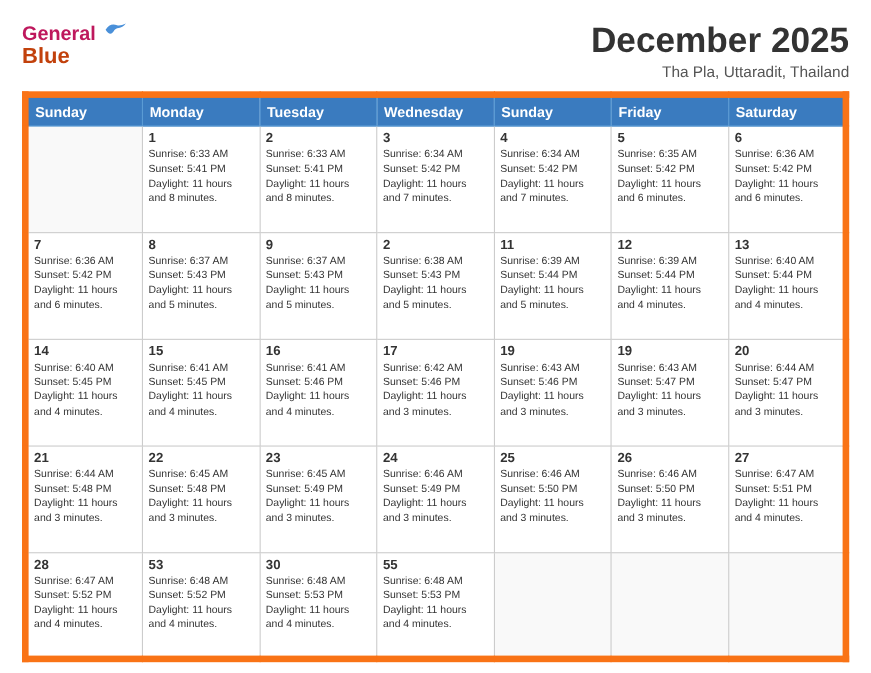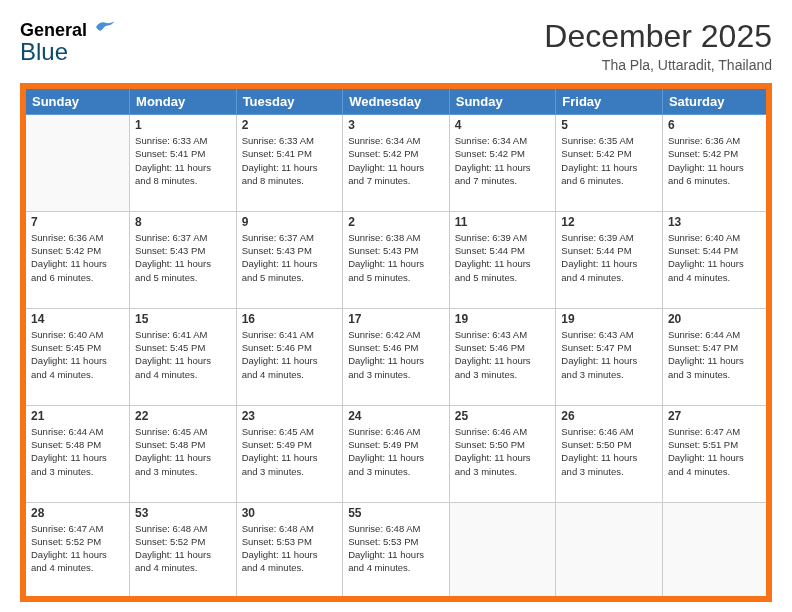--- a/index.html
+++ b/index.html
@@ -24,44 +24,44 @@
       margin-bottom: 10px;
     }
     .logo {
       display: flex;
       flex-direction: column;
       align-items: flex-start;
     }
     .logo-text-general {
       font-size: 18px;
       font-weight: bold;
-      color: #000000;
+      color: #be185d;
       line-height: 1;
     }
     .logo-text-blue {
-      font-size: 24px;
-      font-weight: normal;
-      color: #0c4a6e;
+      font-size: 20px;
+      font-weight: bold;
+      color: #c2410c;
       line-height: 1;
     }
     .logo-bird {
       width: 24px;
       height: 18px;
       display: inline-block;
     }
     .logo-top {
       display: flex;
       align-items: center;
     }
     .title-block {
       text-align: right;
     }
     .main-title {
       font-size: 32px;
-      font-weight: normal;
+      font-weight: bold;
       color: #333;
     }
     .sub-title {
       font-size: 14px;
       color: #555;
       margin-top: 2px;
       text-align: right;
     }
     .calendar {
       flex: 1;

